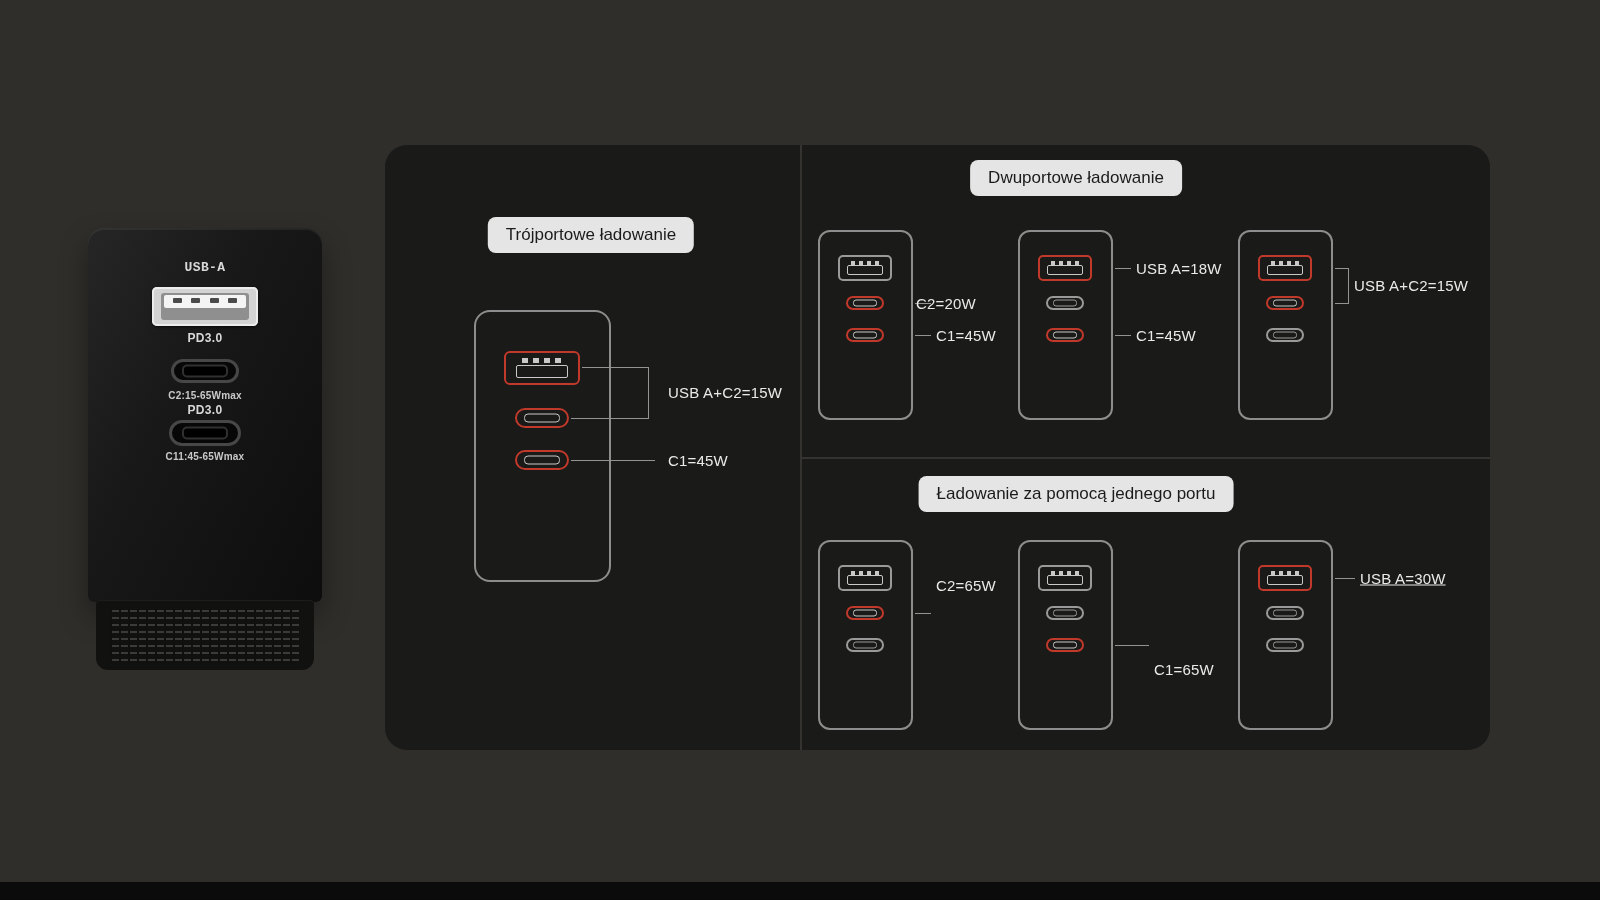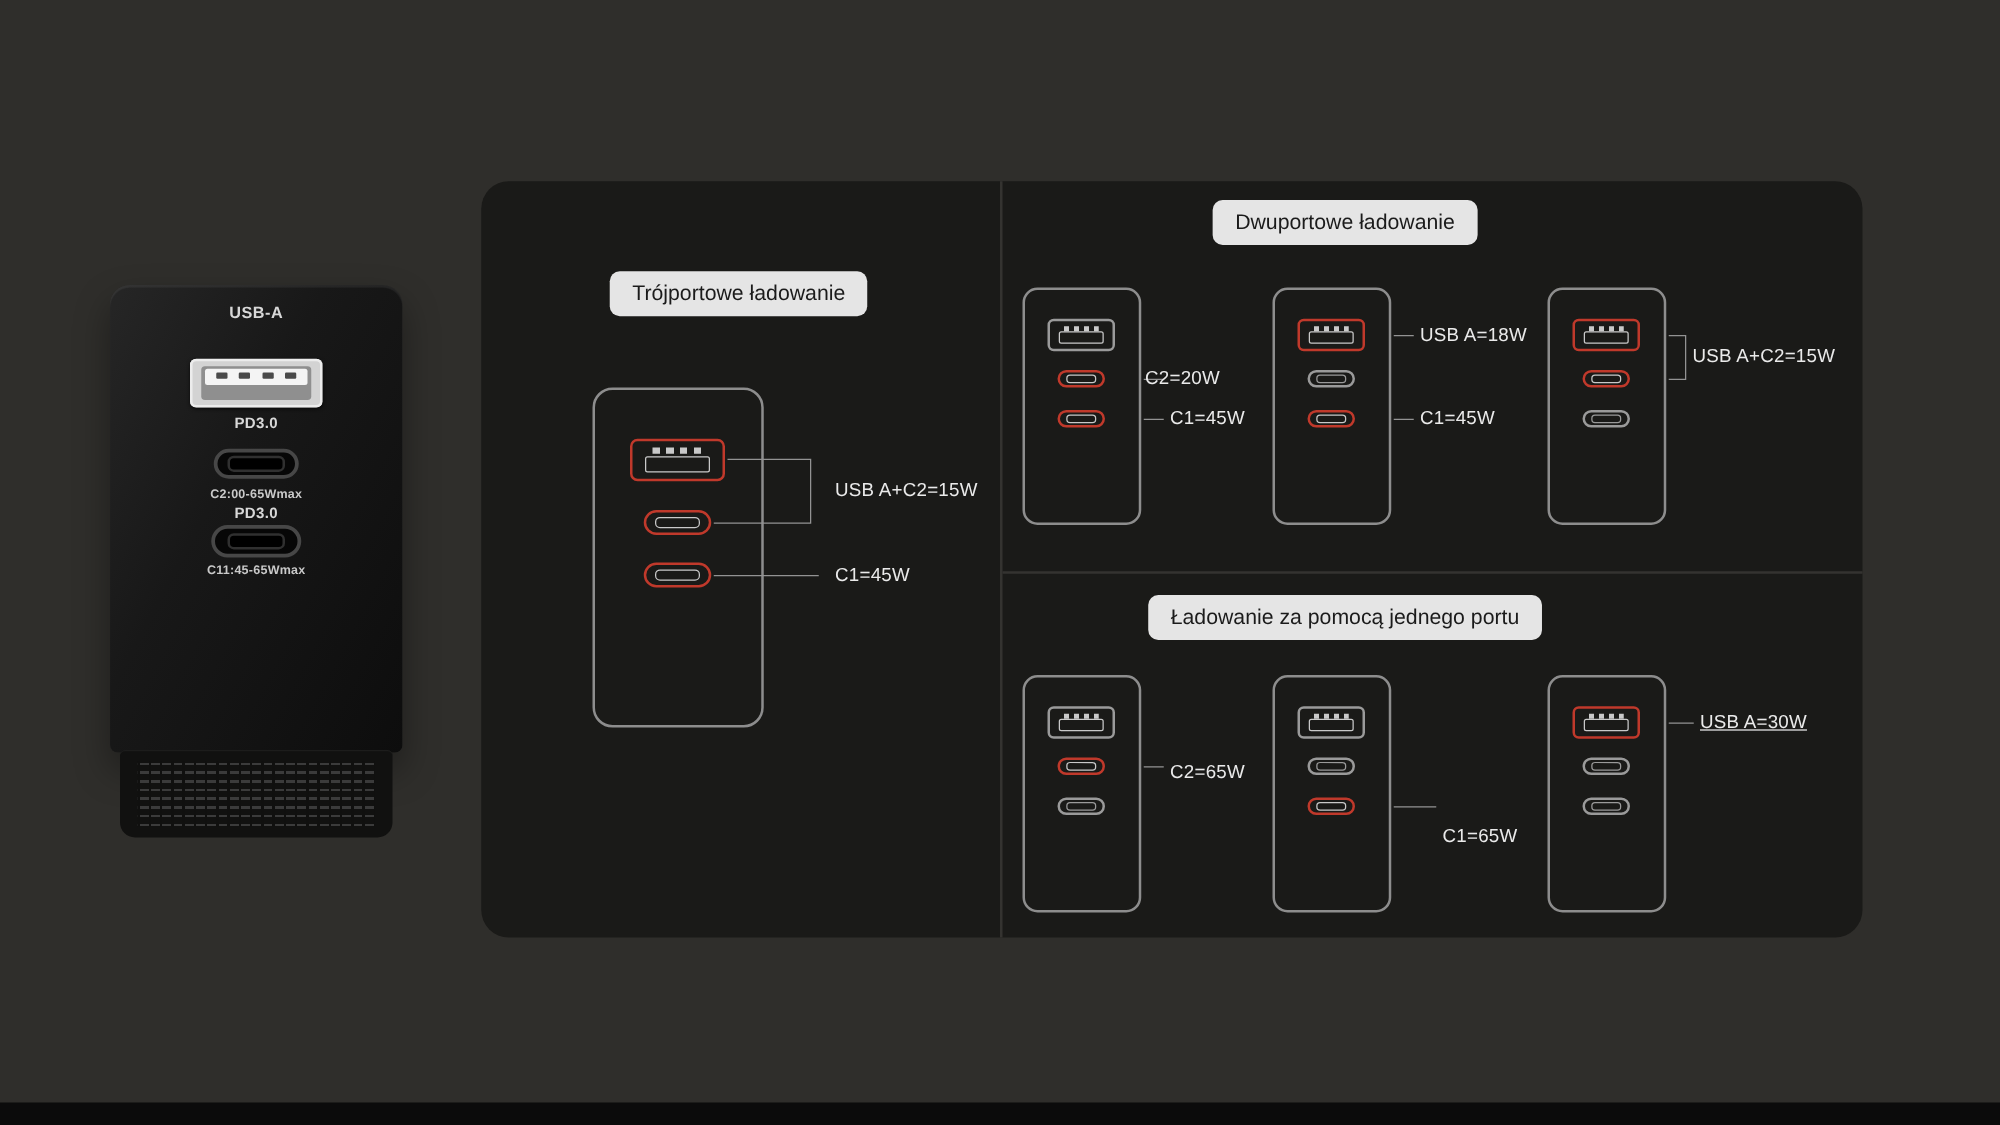--- a/index.html
+++ b/index.html
@@ -87,36 +87,36 @@
                        border:2px solid #303030; border-radius:5px; }
 
   .bottom-bar { position:absolute; left:0; bottom:0; width:1600px; height:18px; background:#0b0b0b; }
 </style>
 </head>
 <body>
 
 <div>
   <div class="photo-body"></div>
 
-  <div class="ph-label s13" style="top:242px;">USB-A</div>
+  <div class="ph-label s13" style="top:260px;font-family:Liberation Mono, monospace;">USB-A</div>
 
   <div class="photo-usba">
     <div class="photo-usba-inner">
       <div class="photo-usba-tongue">
         <span class="pin"></span>
         <span class="pin"></span>
         <span class="pin"></span>
         <span class="pin"></span>
       </div>
     </div>
   </div>
 
   <div class="ph-label s12" style="top:331px;">PD3.0</div>
   <div class="photo-usbc" style="left:171px; top:359px; width:68px; height:24px;"></div>
-  <div class="ph-label s10" style="top:390px;">C2:00-65Wmax</div>
+  <div class="ph-label s10" style="top:390px;">C2:15-65Wmax</div>
   <div class="ph-label s12" style="top:403px;">PD3.0</div>
   <div class="photo-usbc" style="left:169px; top:420px; width:72px; height:26px;"></div>
   <div class="ph-label s10" style="top:451px;">C11:45-65Wmax</div>
 
   <div class="photo-bottom"></div>
 </div>
 
 <div class="panel"></div>
 <div class="divider-v"></div>
 <div class="divider-h"></div>
@@ -184,21 +184,21 @@
 
 <div class="charger-box" style="left:818px; top:540px;">
   <div class="usba" style="left:18px; top:23px;">
     <i class="pins"></i>
     <i class="slot"></i>
   </div>
   <div class="usbc hl" style="left:26px; top:64px;"></div>
   <div class="usbc" style="left:26px; top:96px;"></div>
 </div>
 <div class="hline" style="left:915px; top:613px; width:16px;"></div>
-<div class="plabel" style="left:936px; top:618px;">C2=65W</div>
+<div class="plabel" style="left:936px; top:585px;">C2=65W</div>
 
 <div class="charger-box" style="left:1018px; top:540px;">
   <div class="usba" style="left:18px; top:23px;">
     <i class="pins"></i>
     <i class="slot"></i>
   </div>
   <div class="usbc" style="left:26px; top:64px;"></div>
   <div class="usbc hl" style="left:26px; top:96px;"></div>
 </div>
 <div class="hline" style="left:1115px; top:645px; width:34px;"></div>

